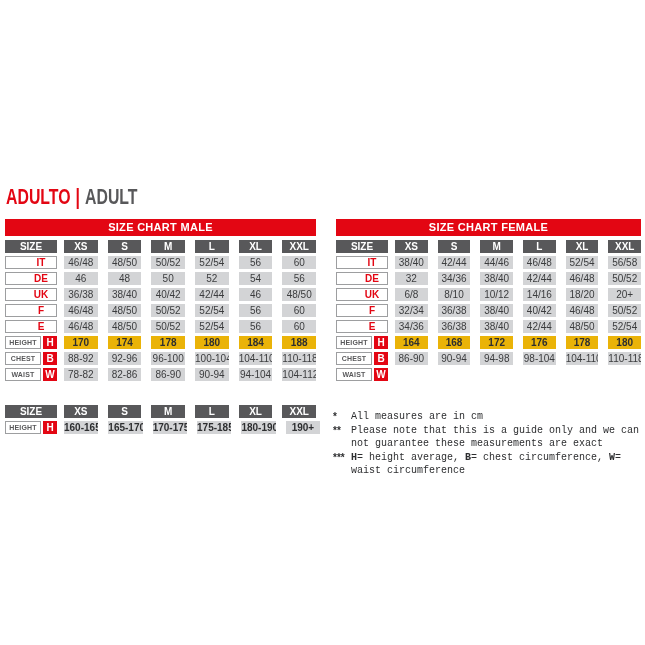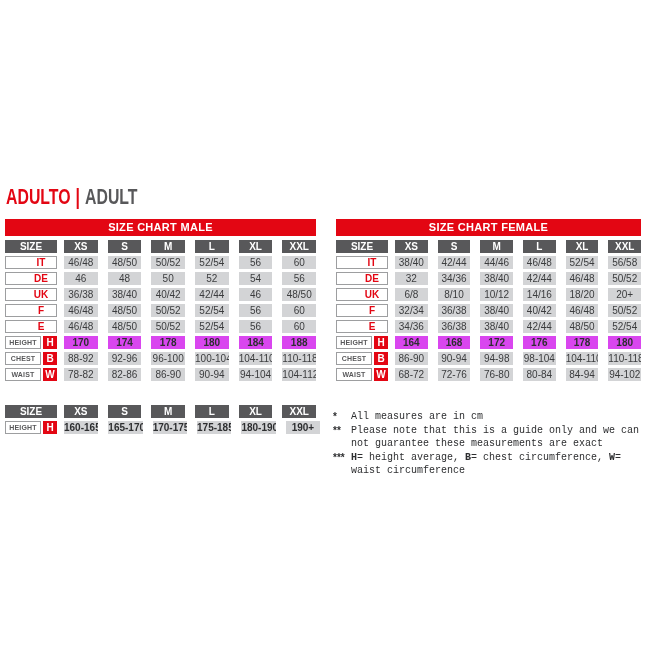--- a/index.html
+++ b/index.html
@@ -25,21 +25,21 @@
 
   .t-row { display:flex; margin-top:3px; }
   .t-row.first { margin-top:0; }
   .lab   { width:52px; flex:none; margin-right:7px; display:flex; }
   .cells { flex:1; display:flex; gap:10px; }
   .cell  { flex:1; height:13px; line-height:13px; text-align:center; font-size:10px; white-space:nowrap; overflow:hidden; }
   .lab-cell { flex:1; }
   .hcell { background:var(--header_gray,#58585a); color:#fff; font-weight:bold; }
   .dcell { background:var(--cell_gray,#d3d4d6); color:var(--text_dark,#3b3c3e); }
   .dcell.bold  { font-weight:bold; color:#2d2e30; }
-  .dcell.white { background:#d946ef; }
+  .dcell.white { background:#eab308; }
   .size-label { flex:1; background:#fff; border:1px solid var(--border_gray,#9d9ea0);
                 color:var(--red,#e30613); font-weight:bold; font-size:10px; text-align:center;
                 height:13px; line-height:11px;padding-left:20px; }
   .measure { margin-top:2px; }
   .m-label { flex:1; margin-right:2px; background:#fff; border:1px solid var(--border_gray,#9d9ea0);
              color:var(--header_gray,#58585a); font-weight:bold; font-size:7px; letter-spacing:.2px;
              text-align:center; height:13px; line-height:11px; }
   .m-code  { width:14px; flex:none; background:var(--red,#e30613); color:#fff; font-weight:bold;
              font-size:10px; text-align:center; height:13px; line-height:13px; }
 
@@ -293,28 +293,20 @@
             <div class="cell dcell">98-104</div>
             <div class="cell dcell">104-110</div>
             <div class="cell dcell">110-118</div>
           </div>
         </div>
         <div class="t-row">
           <div class="lab">
             <div class="m-label">WAIST</div>
             <div class="m-code">W</div>
           </div>
-          <div class="cells">
-            <div class="cell dcell">68-72</div>
-            <div class="cell dcell">72-76</div>
-            <div class="cell dcell">76-80</div>
-            <div class="cell dcell">80-84</div>
-            <div class="cell dcell">84-94</div>
-            <div class="cell dcell">94-102</div>
-          </div>
         </div>
       </div>
     </div>
 
   <div class="size-table" id="unisex-table">
   <div class="t-row first">
         <div class="lab">
           <div class="cell hcell lab-cell">SIZE</div>
         </div>
         <div class="cells">

